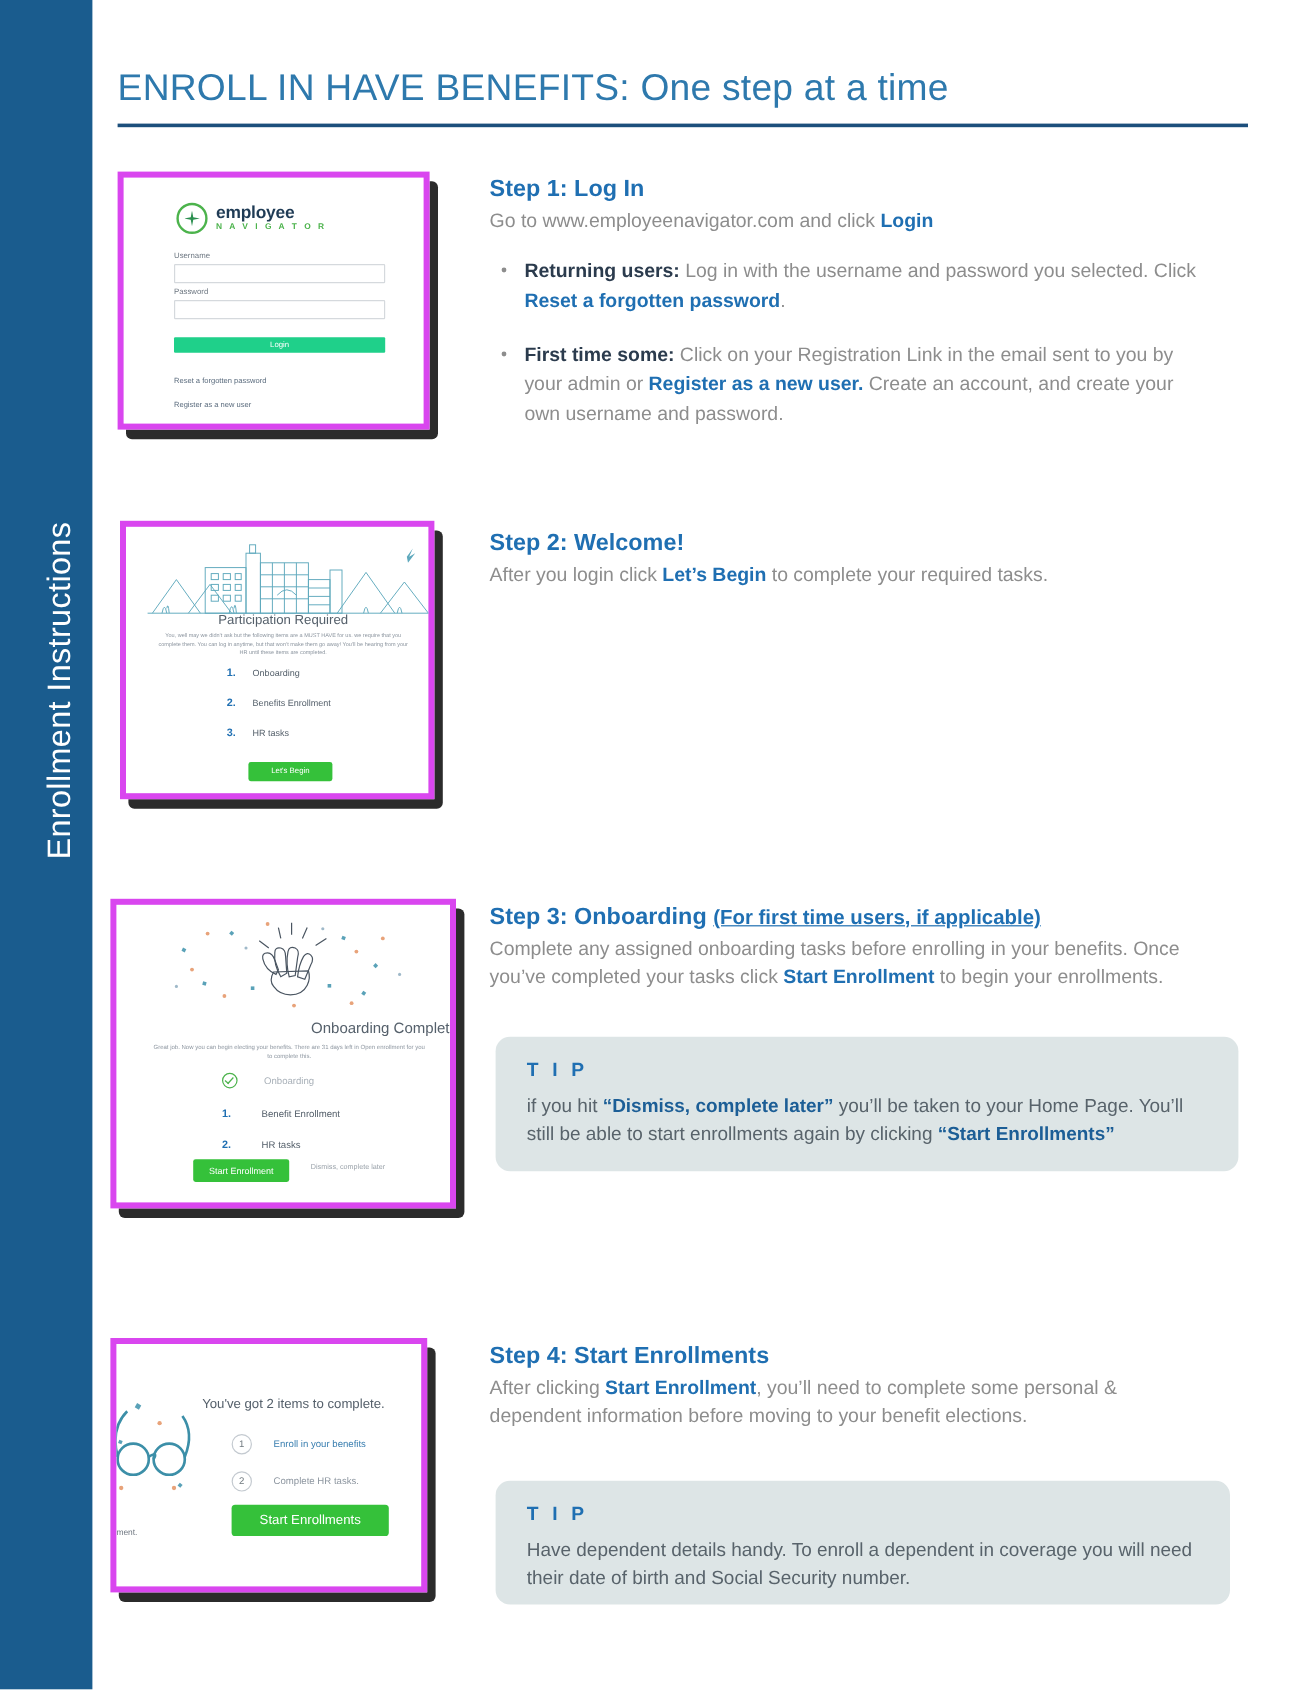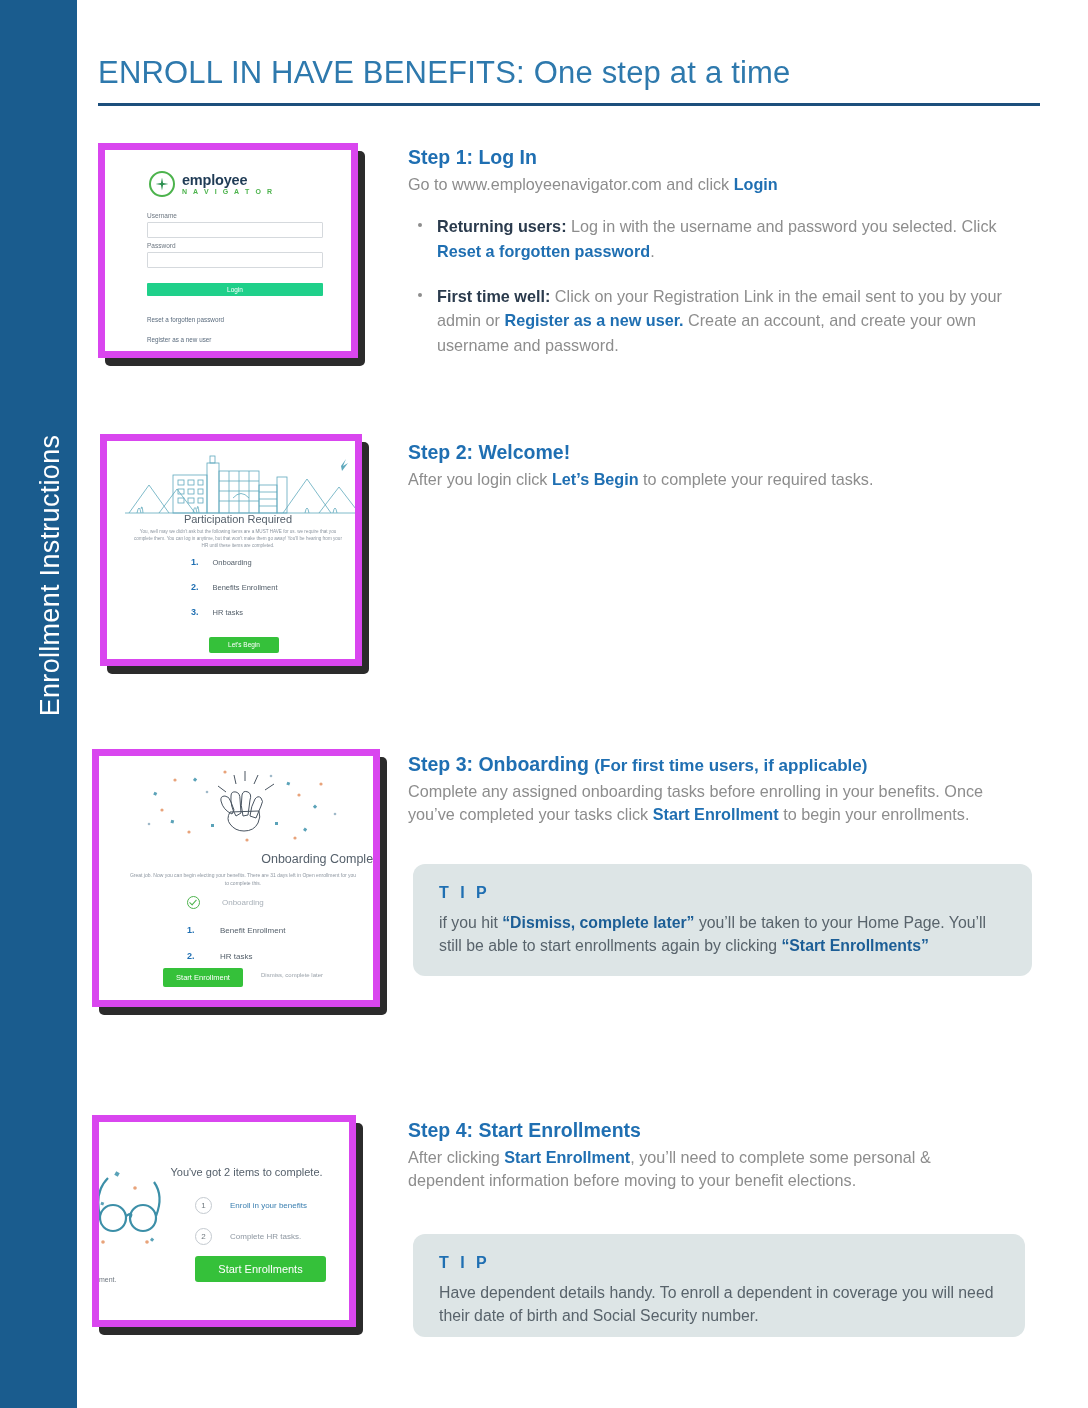--- a/index.html
+++ b/index.html
@@ -46,20 +46,21 @@
   
   .step-head{
     color:#1f6fb2;
     font-size:19.5px;
     font-weight:bold;
     margin:0 0 4px 0;
     line-height:1.25;
   }
   .step-head .sub{
     font-size:17px;
+    text-decoration:underline;
   }
   .step-sub{
     color:#8d8d8d;
     font-size:16.2px;
     line-height:1.42;
     margin:0;
   }
   .b-blue{color:#1f6fb2;font-weight:bold;}
   .b-dark{color:#2b3b4d;font-weight:bold;margin-top:15px;}
 
@@ -113,21 +114,21 @@
   }
   .shot .frame{
     position:absolute;inset:0;
     background:#2b2b2b;
     border-radius:5px;
     transform:translate(7px,8px);
   }
   .shot .paper{
     position:absolute;inset:0;
     background:#ffffff;
-    border:7px solid #d946ef;
+    border:5px solid #d946ef;
     overflow:hidden;
   }
 
   
   .logo-row{display:flex;align-items:center;gap:7px;justify-content:flex-start;}
   .logo-mark{
     width:22px;height:22px;border-radius:50%;
     border:2.4px solid #4cb34c;
     position:relative;flex:none;
   }
@@ -218,21 +219,21 @@
 <div style="position:absolute;left:408px;top:145px;width:600px;">
   <p class="step-head">Step 1: Log In</p>
   <p class="step-sub">
     <span>Go to www.employeenavigator.com and click </span><span class="b-blue">Login</span>
   </p>
   <ul class="bullets">
     <li>
       <span class="b-dark">Returning users:</span><span> Log in with the username and password you selected. Click </span><span class="b-blue">Reset a forgotten password</span><span>.</span>
     </li>
     <li>
-      <span class="b-dark">First time well:</span><span> Click on your Registration Link in the email sent to you by your admin or </span><span class="b-blue">Register as a new user.</span><span> Create an account, and create your own username and password.</span>
+      <span class="b-dark">First time some:</span><span> Click on your Registration Link in the email sent to you by your admin or </span><span class="b-blue">Register as a new user.</span><span> Create an account, and create your own username and password.</span>
     </li>
   </ul>
 </div>
 
 <div class="shot" style="left:100px;top:434px;width:262px;height:232px;">
   <div class="frame"></div>
   <div class="paper">
 
     <svg viewBox="0 0 262 70" width="262" height="70" style="position:absolute;left:0;top:10px;">
       <g fill="none" stroke="#5fa9bd" stroke-width="0.8">

